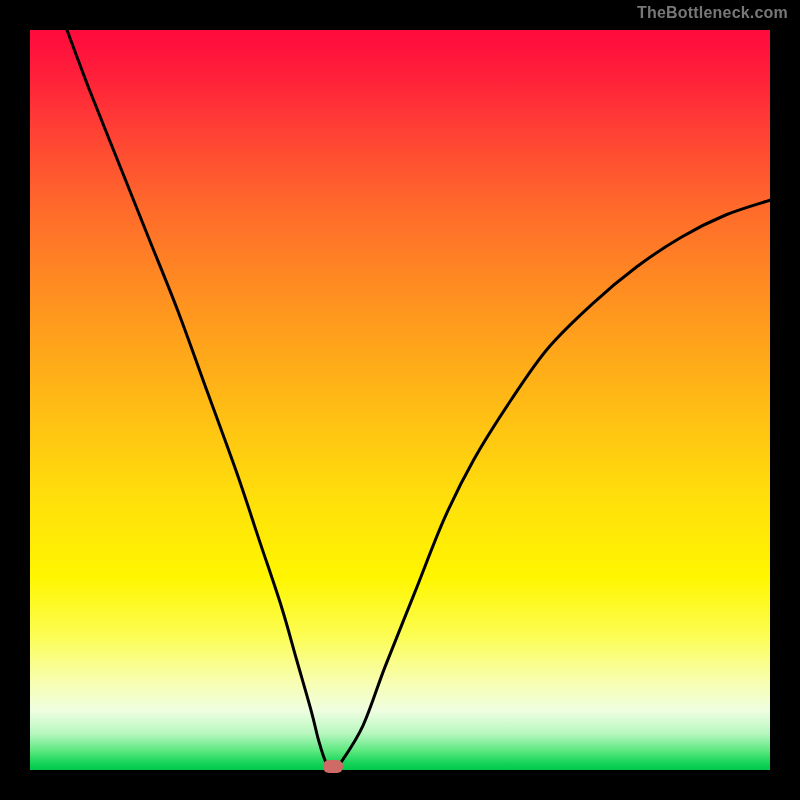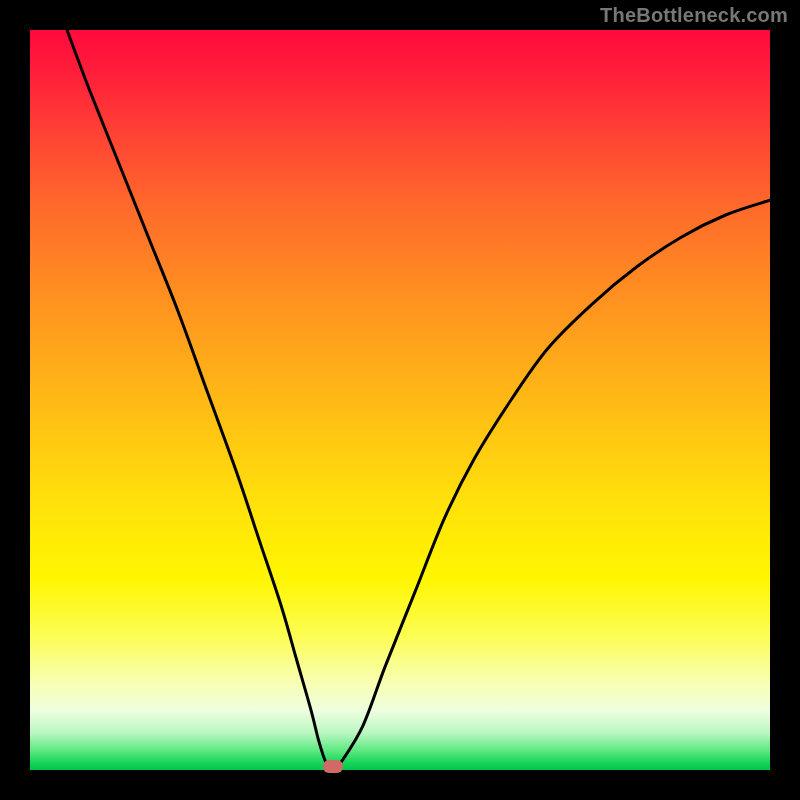--- a/index.html
+++ b/index.html
@@ -28,21 +28,21 @@
       #58e87e 97.5%,
       #18d45a 99%,
       #00c84a 100%
     );
   }
   .watermark {
     position: absolute;
     top: 4px;
     right: 12px;
     font-family: Arial, Helvetica, sans-serif;
-    font-size: 20px;
+    font-size: 16px;
     font-weight: 600;
     color: #777;
     letter-spacing: 0.2px;
   }
   .curve { position: absolute; top: 30px; left: 30px; width: 740px; height: 740px; }
   .marker {
     position: absolute;
     width: 20px;
     height: 13px;
     background: #cf6a66;

